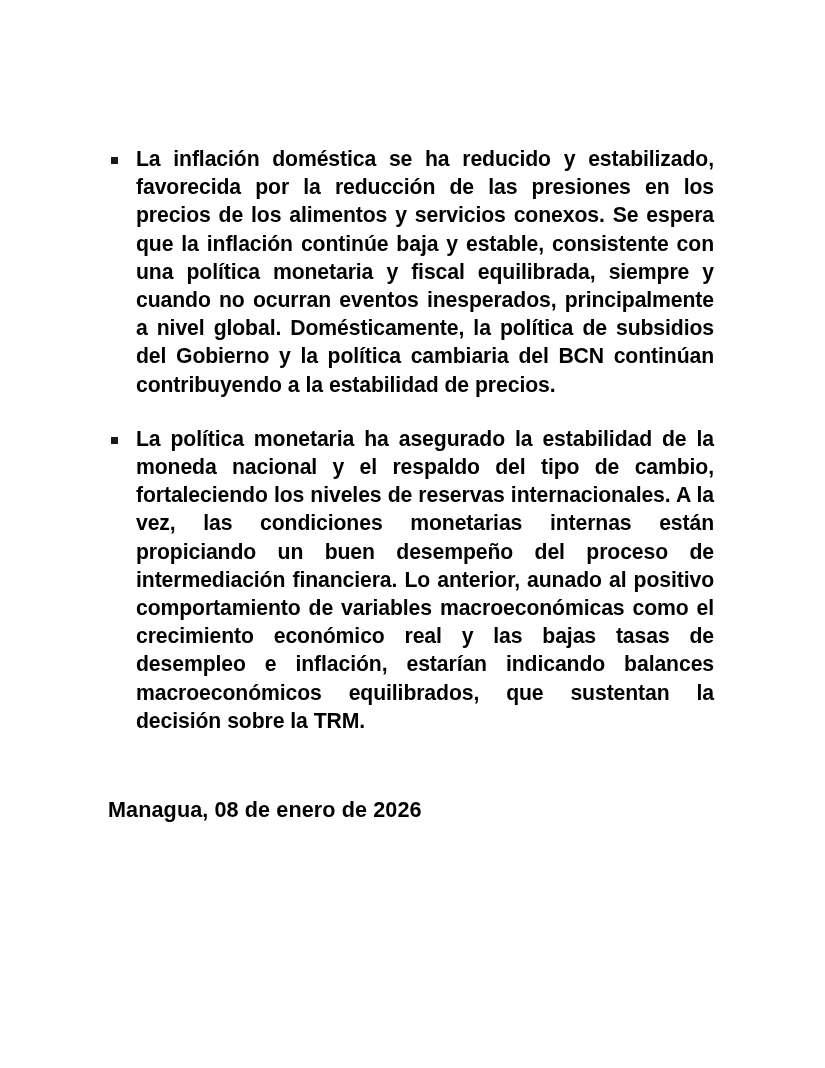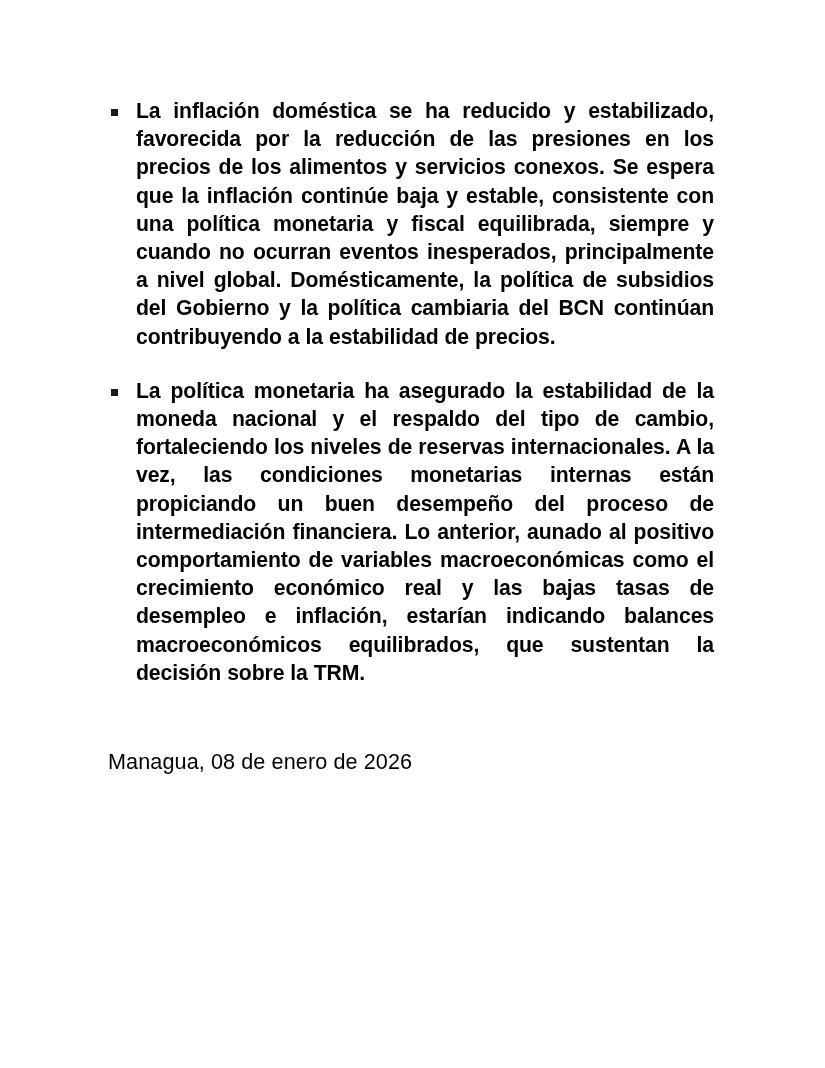--- a/index.html
+++ b/index.html
@@ -10,20 +10,21 @@
     background: #ffffff;
     font-family: "Liberation Sans", sans-serif;
   }
 
   .page {
     position: relative;
     width: 825px;
     height: 964px;
     background: #ffffff;
     overflow: hidden;
+    margin-top: 48px;
   }
 
   
   .content {
     position: absolute;
     left: 108px;
     top: 97px;
     width: 606px;
   }
 
@@ -55,21 +56,21 @@
     color: #000000;
     font-weight: 700;
     font-size: 21.2px;
     line-height: 28.2px;
     letter-spacing: -0.1px;
   }
 
   .date-line {
     margin-top: 62px;
     color: #000000;
-    font-weight: 400;
+    font-weight: 700;
     font-size: 21.6px;
     letter-spacing: 0.1px;
     text-align: left;
   }
 
   
   .gold-band {
     position: absolute;
     left: 0;
     top: 965px;

